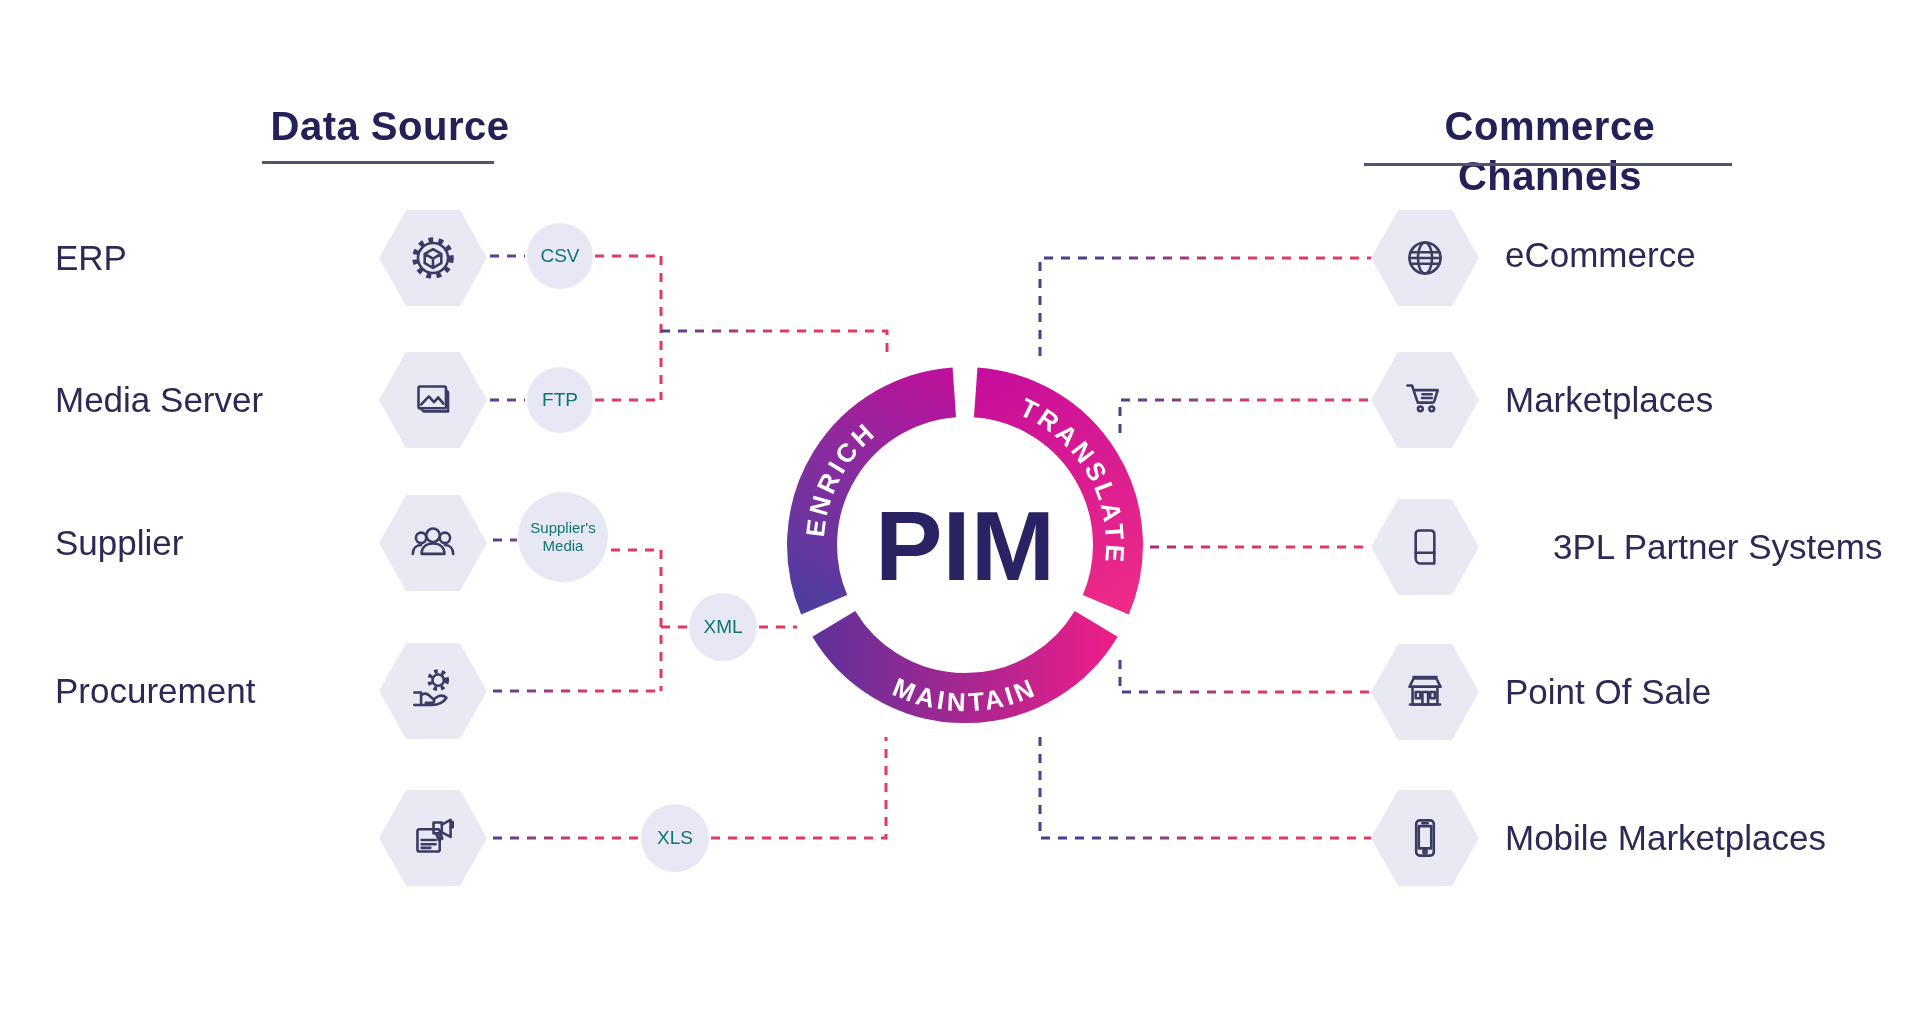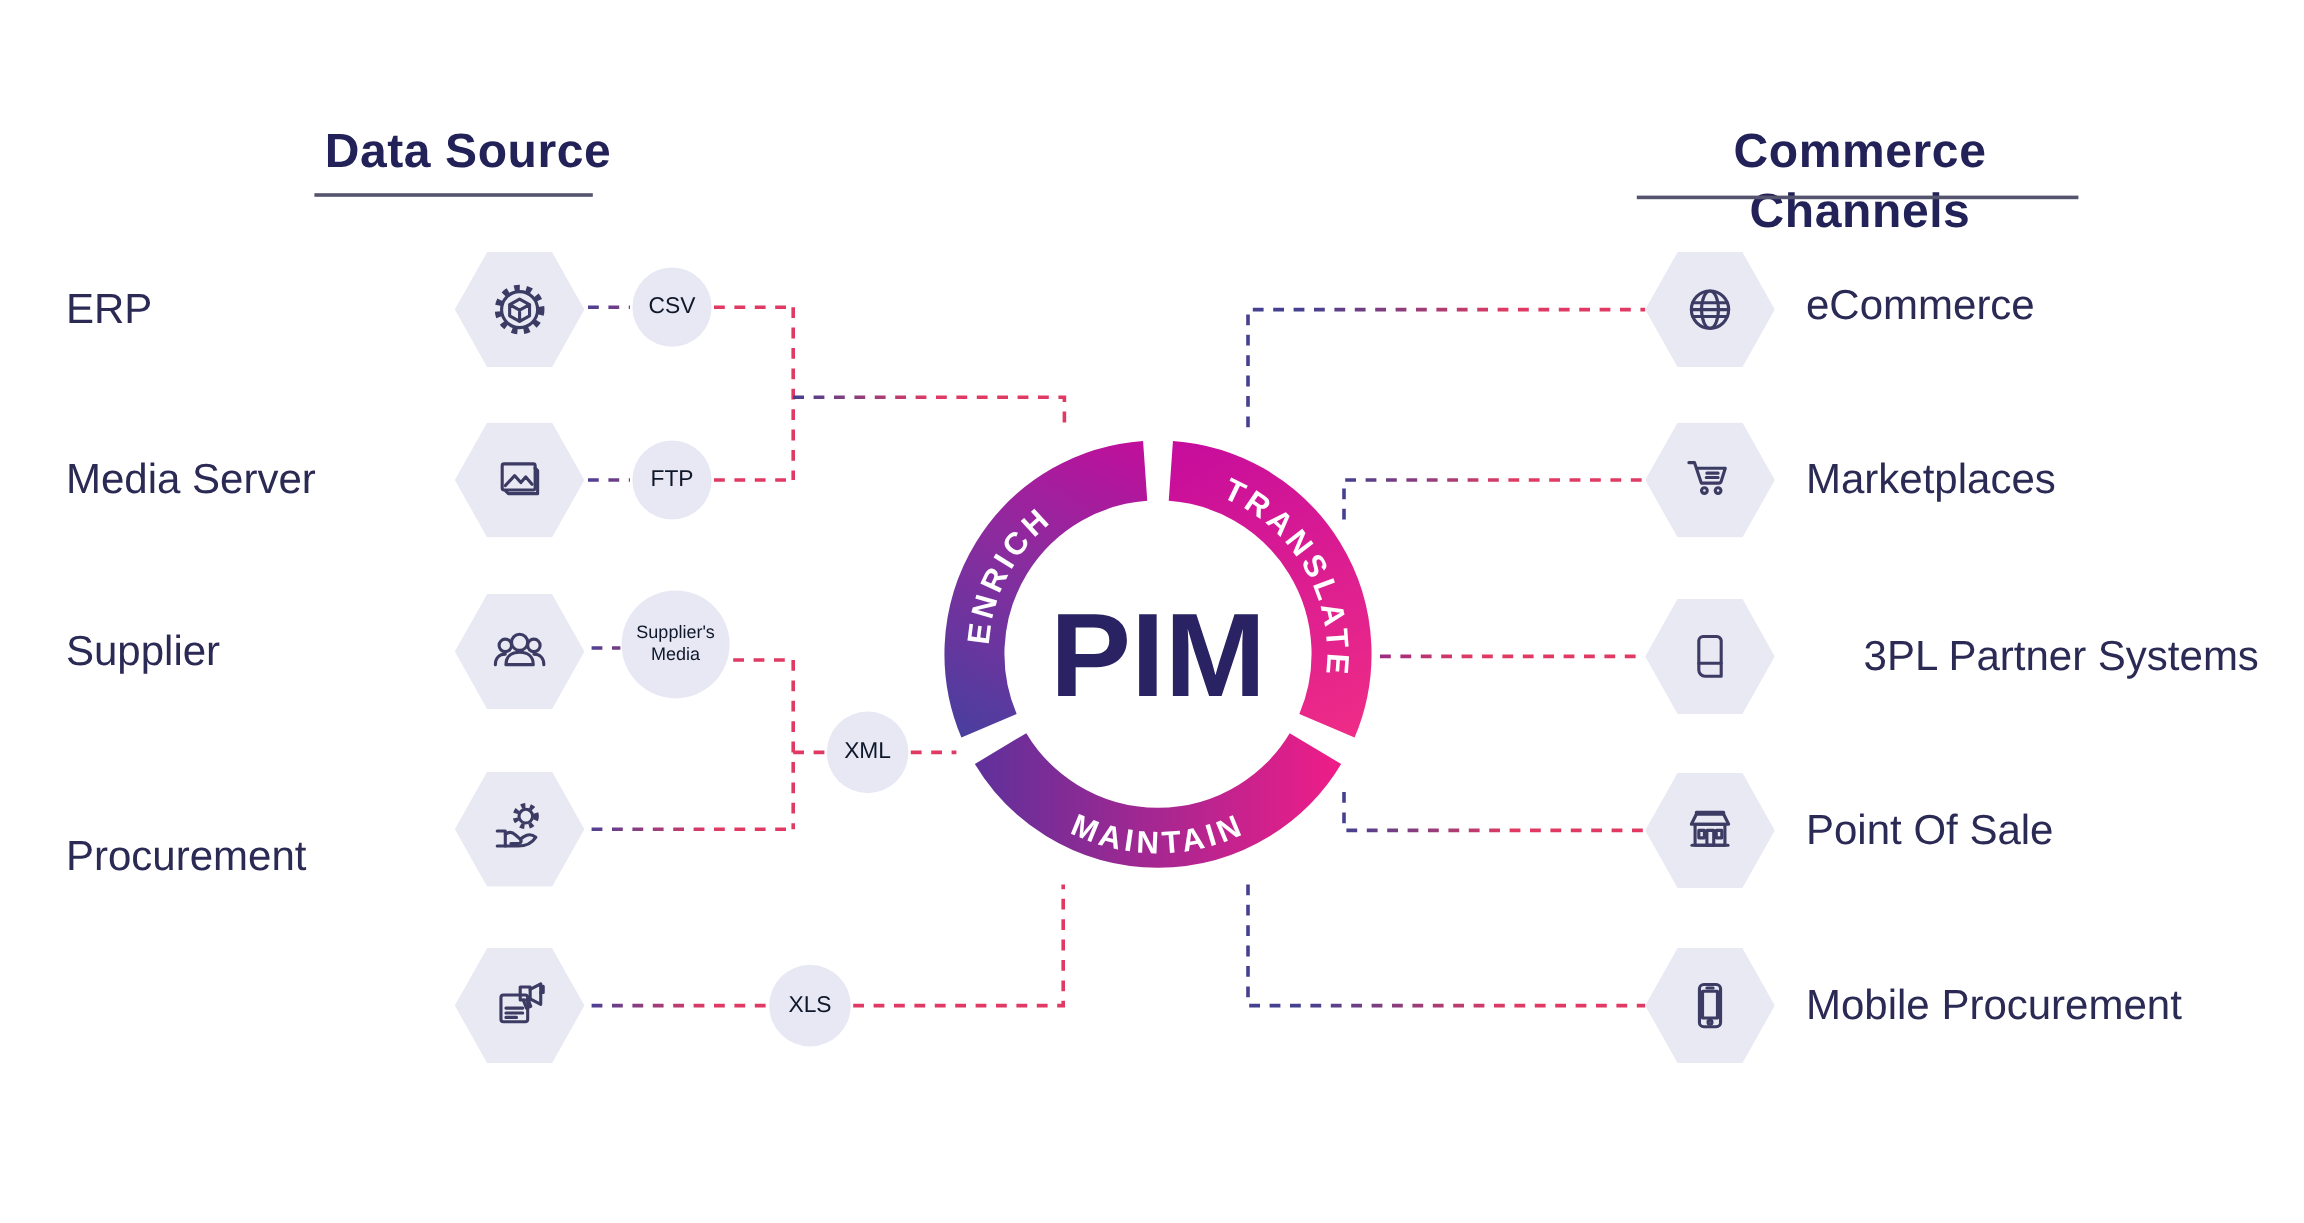--- a/index.html
+++ b/index.html
@@ -16,21 +16,21 @@
                color:#2b2a55; white-space:nowrap; }
   .left-label  { width:240px; left:55px; text-align:left; }
   .right-label { left:1505px; text-align:left; }
 
   .hex { position:absolute; width:108px; height:96px; background:#e9e9f4;
          clip-path:polygon(25% 0%, 75% 0%, 100% 50%, 75% 100%, 25% 100%, 0% 50%);
          display:flex; align-items:center; justify-content:center; }
 
   .bubble { position:absolute; background:#e7e8f4; border-radius:50%;
             display:flex; align-items:center; justify-content:center;
-            color:#0f172a; text-align:center; }
+            color:#0f766e; text-align:center; }
   .bubble-sm { width:66px; height:66px; font-size:19px; }
   .bubble-md { width:68px; height:68px; font-size:19px; }
   .bubble-lg { width:90px; height:90px; font-size:15px; line-height:18px; padding:6px; }
 
   .icon-svg { stroke:#3b3b63; fill:none; stroke-width:2.5; stroke-linecap:round; stroke-linejoin:round; }
 
   .pim-label { font-weight:bold; fill:#292363; }
   .arc-label { font-weight:bold; fill:#ffffff; font-size:26px; letter-spacing:3.5px; }
 </style>
 </head>
@@ -155,21 +155,21 @@
     <svg class="icon-svg" width="58" height="58" viewBox="0 0 56 56">
       <circle cx="16.5" cy="23" r="5"></circle>
       <path d="M8.5,38.5 c0,-5.5 3.5,-8.5 8,-8.5"></path>
       <circle cx="39.5" cy="23" r="5"></circle>
       <path d="M47.5,38.5 c0,-5.5 -3.5,-8.5 -8,-8.5"></path>
       <circle cx="28" cy="20.5" r="6.5"></circle>
       <path d="M17,38.5 c0,-7 5,-10 11,-10 s11,3 11,10 z"></path>
     </svg>
   </div>
 
-  <div class="row-label left-label" style="top:688px;">Procurement</div>
+  <div class="row-label left-label" style="top:665px;">Procurement</div>
   <div class="hex" style="left:379px; top:643px;">
     <svg class="icon-svg" width="58" height="58" viewBox="0 0 56 56">
       <circle cx="33" cy="17.5" r="8.5" stroke-width="4" stroke-dasharray="3.4 3.8" stroke-linecap="butt"></circle>
       <circle cx="33" cy="17.5" r="5.5"></circle>
       <path d="M10,29.5 h6.5 v12 h-6.5"></path>
       <path d="M16.5,32 c3,-2 6,-1.5 8,0.5 l4,3.5 c1.5,1.5 0.5,3.5 -1.5,3.5 h-6"></path>
       <path d="M28.5,36 l3,-2 c3,-2 6.5,-2 9.5,0.5 c-3,4.5 -8,7 -14,7 h-10.5"></path>
     </svg>
   </div>
 
@@ -240,15 +240,15 @@
   <div class="row-label right-label" style="top:666px;">Point Of Sale</div>
 
   <div class="hex" style="left:1371px; top:790px;">
     <svg class="icon-svg" width="58" height="58" viewBox="0 0 56 56">
       <rect x="19.5" y="11" width="17" height="34" rx="3.5"></rect>
       <rect x="22" y="16.5" width="12" height="21.5"></rect>
       <path d="M25.5,13.8 h5"></path>
       <circle cx="28" cy="41.3" r="1.6"></circle>
     </svg>
   </div>
-  <div class="row-label right-label" style="top:812px;">Mobile Procurement</div>
+  <div class="row-label right-label" style="top:812px;">Mobile Marketplaces</div>
 
 </div>
 
 </body></html>

